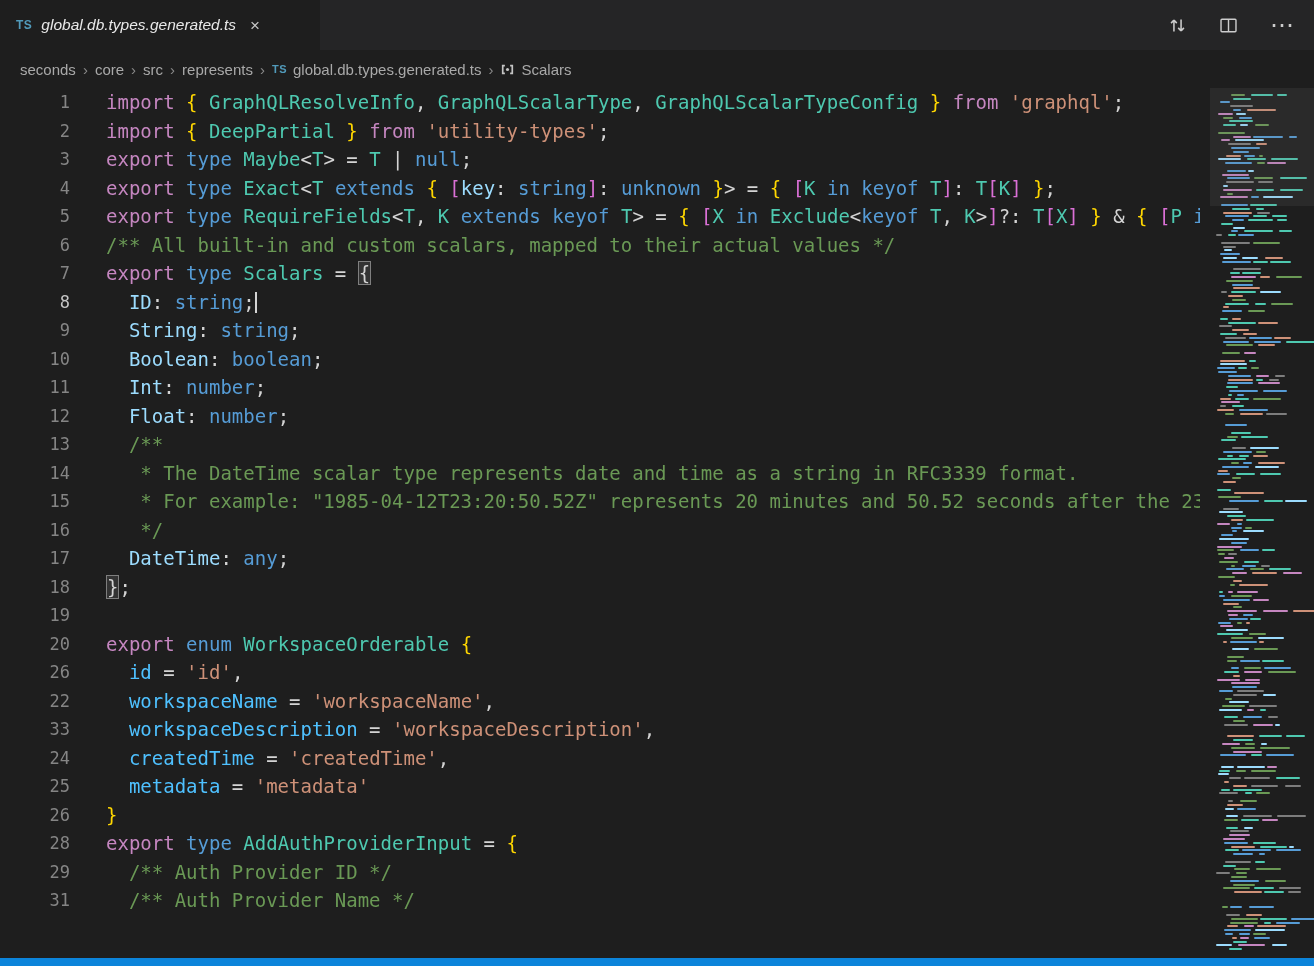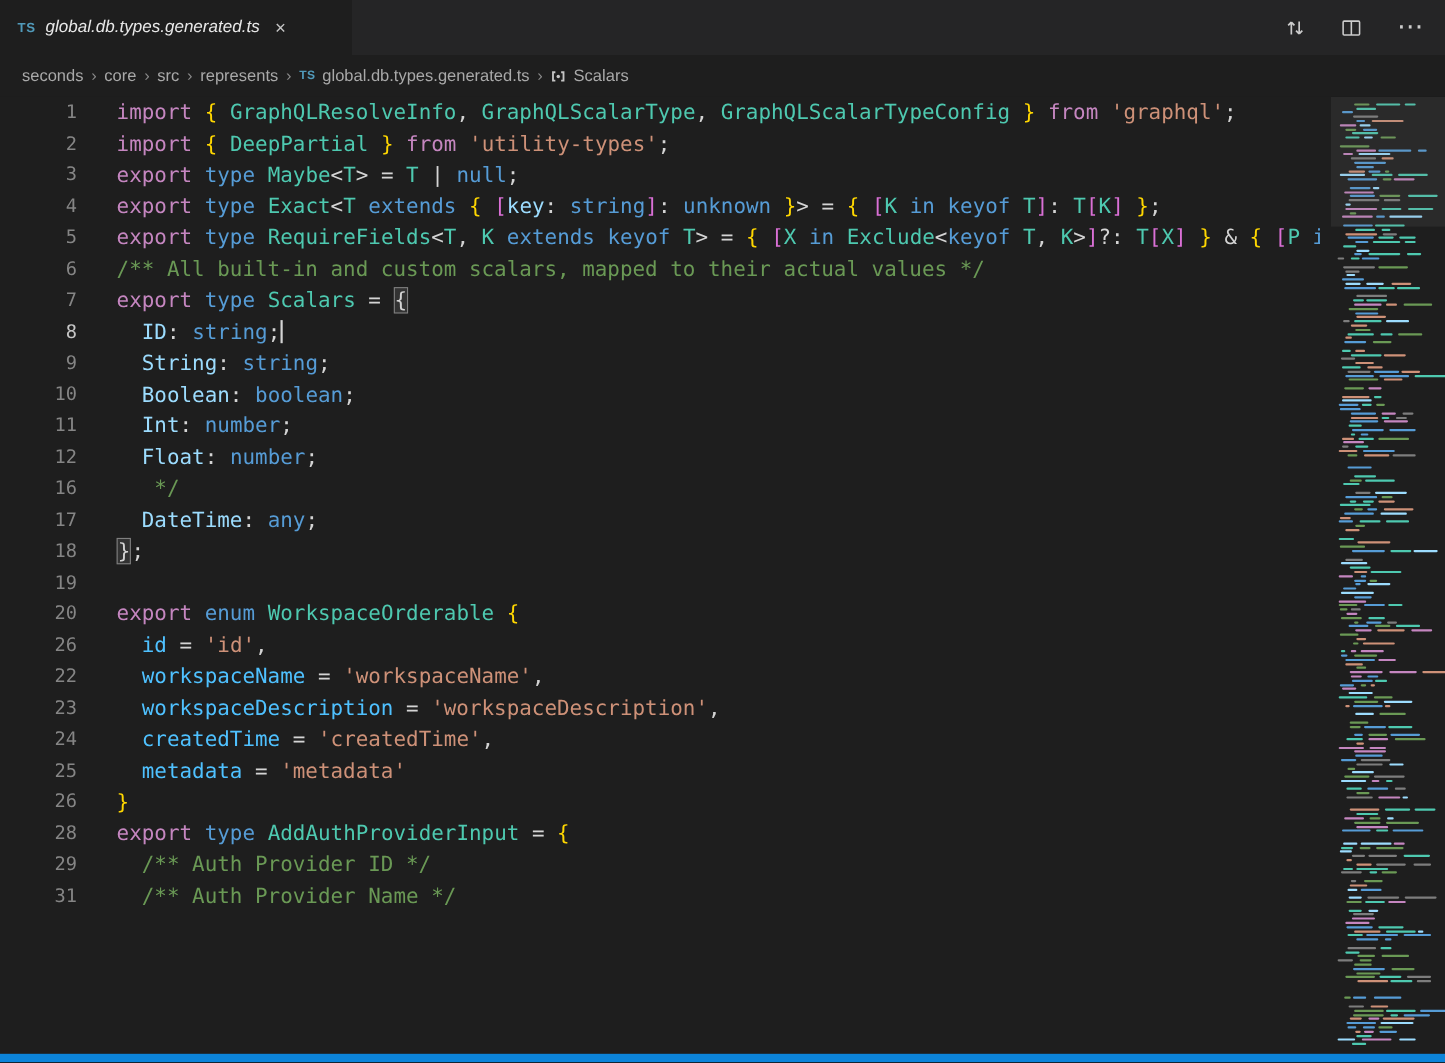--- a/index.html
+++ b/index.html
@@ -161,20 +161,32 @@
         </div>
         <div class="line">
           <div class="ln">11</div>
           <div class="code"><span class="tok-pl">  </span><span class="tok-pr">Int</span><span class="tok-pl">: </span><span class="tok-st">number</span><span class="tok-pl">;</span></div>
         </div>
         <div class="line">
           <div class="ln">12</div>
           <div class="code"><span class="tok-pl">  </span><span class="tok-pr">Float</span><span class="tok-pl">: </span><span class="tok-st">number</span><span class="tok-pl">;</span></div>
         </div>
         <div class="line">
+          <div class="ln">13</div>
+          <div class="code"><span class="tok-pl">  </span><span class="tok-com">/**</span></div>
+        </div>
+        <div class="line">
+          <div class="ln">14</div>
+          <div class="code"><span class="tok-pl">   </span><span class="tok-com">* The DateTime scalar type represents date and time as a string in RFC3339 format.</span></div>
+        </div>
+        <div class="line">
+          <div class="ln">15</div>
+          <div class="code"><span class="tok-pl">   </span><span class="tok-com">* For example: "1985-04-12T23:20:50.52Z" represents 20 minutes and 50.52 seconds after the 23</span></div>
+        </div>
+        <div class="line">
           <div class="ln">16</div>
           <div class="code"><span class="tok-pl">   </span><span class="tok-com">*/</span></div>
         </div>
         <div class="line">
           <div class="ln">17</div>
           <div class="code"><span class="tok-pl">  </span><span class="tok-pr">DateTime</span><span class="tok-pl">: </span><span class="tok-st">any</span><span class="tok-pl">;</span></div>
         </div>
         <div class="line">
           <div class="ln">18</div>
           <div class="code"><span class="tok-bm">}</span><span class="tok-pl">;</span></div>
@@ -189,21 +201,21 @@
         </div>
         <div class="line">
           <div class="ln">26</div>
           <div class="code"><span class="tok-pl">  </span><span class="tok-en">id</span><span class="tok-pl"> = </span><span class="tok-str">'id'</span><span class="tok-pl">,</span></div>
         </div>
         <div class="line">
           <div class="ln">22</div>
           <div class="code"><span class="tok-pl">  </span><span class="tok-en">workspaceName</span><span class="tok-pl"> = </span><span class="tok-str">'workspaceName'</span><span class="tok-pl">,</span></div>
         </div>
         <div class="line">
-          <div class="ln">23</div>
+          <div class="ln">33</div>
           <div class="code"><span class="tok-pl">  </span><span class="tok-en">workspaceDescription</span><span class="tok-pl"> = </span><span class="tok-str">'workspaceDescription'</span><span class="tok-pl">,</span></div>
         </div>
         <div class="line">
           <div class="ln">24</div>
           <div class="code"><span class="tok-pl">  </span><span class="tok-en">createdTime</span><span class="tok-pl"> = </span><span class="tok-str">'createdTime'</span><span class="tok-pl">,</span></div>
         </div>
         <div class="line">
           <div class="ln">25</div>
           <div class="code"><span class="tok-pl">  </span><span class="tok-en">metadata</span><span class="tok-pl"> = </span><span class="tok-str">'metadata'</span></div>
         </div>

